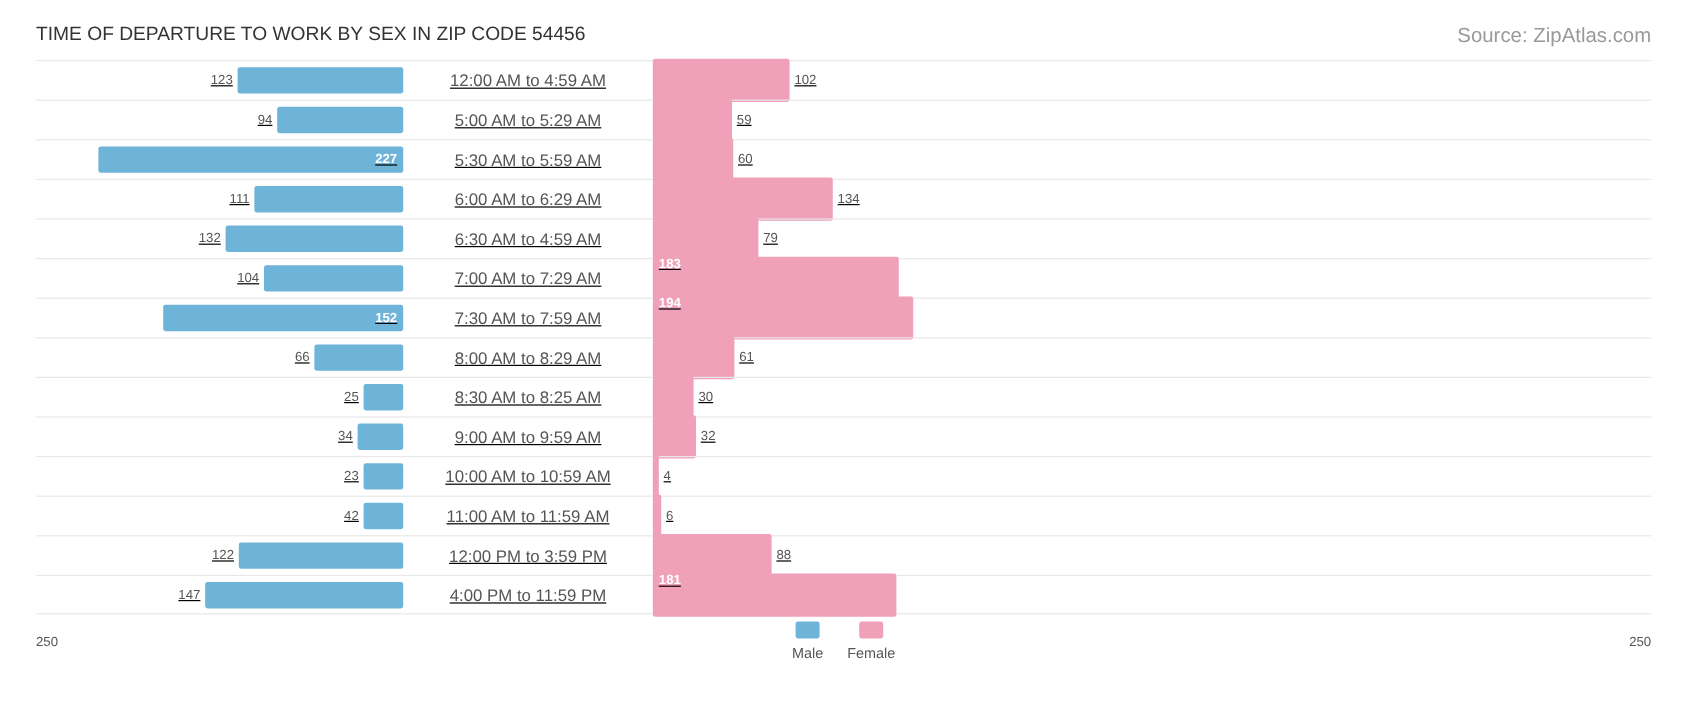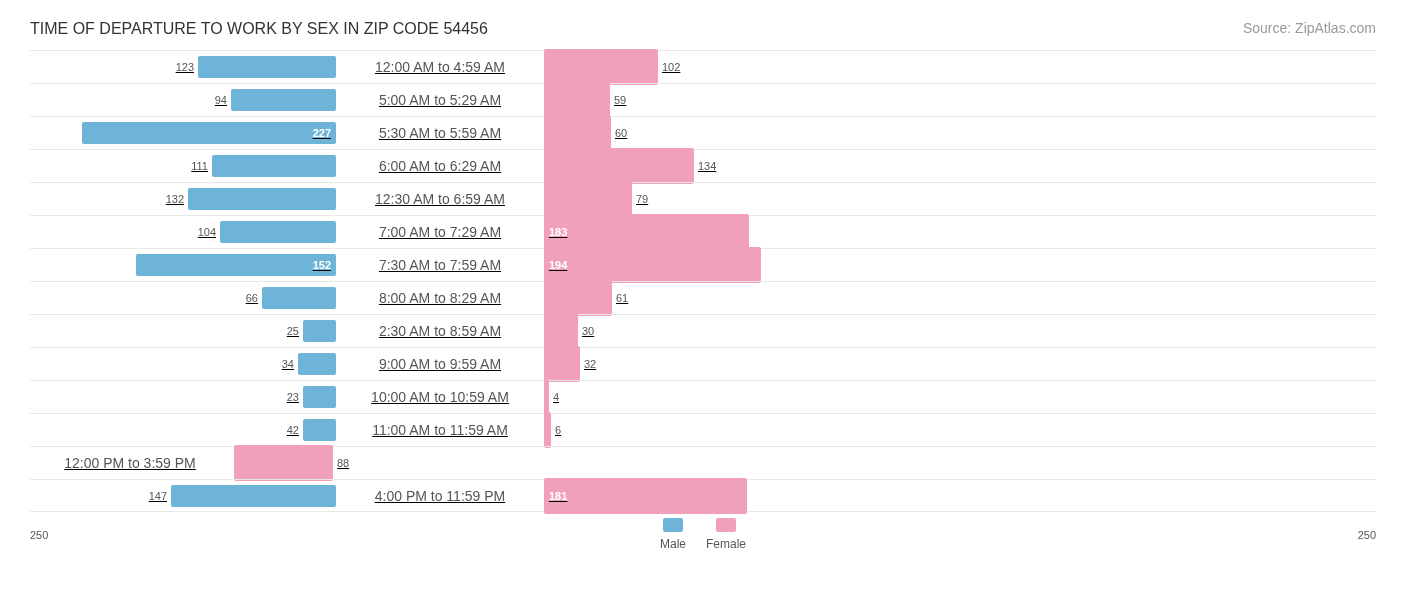--- a/index.html
+++ b/index.html
@@ -19,21 +19,21 @@
     .chart-title {
       font-size: 16px;
       font-weight: normal;
       color: #333;
       margin-bottom: 12px;
     }
     .source-label {
       position: absolute;
       top: 20px;
       right: 30px;
-      font-size: 14px;
+      font-size: 17px;
       color: #999;
     }
     .chart-area {
       display: flex;
       flex-direction: column;
       gap: 0px;
       position: relative;
       width: 100%;
       text-decoration: underline;
     }
@@ -77,21 +77,21 @@
       justify-content: flex-end;
       padding-right: 5px;
       min-width: 2px;
       padding-left: 28px;
     }
     .bar-female {
       background-color: #f0a0b8;
       height: 36px;
       border-radius: 2px;
       display: flex;
-      align-items: center;
+      align-items: flex-start;
       justify-content: flex-start;
       padding-left: 5px;
       min-width: 2px;
     }
     .bar-value {
       font-size: 11px;
       color: #fff;
       font-weight: bold;
       white-space: nowrap;
     }
@@ -238,21 +238,21 @@
   </div>
       <div class="bar-row">
     <div class="left-section">
       <div class="left-bar-wrap">
         <span class="value-left-outside">132</span>
         <div class="bar-male" style="width:148px;">
           
         </div>
       </div>
     </div>
-    <div class="label-center">12:30 AM to 6:59 AM</div>
+    <div class="label-center">6:30 AM to 4:59 AM</div>
     <div class="right-section">
       <div class="right-bar-wrap">
         <div class="bar-female" style="width:88px;">
           
         </div>
         <span class="value-right-outside">79</span>
       </div>
     </div>
   </div>
       <div class="bar-row">
@@ -314,21 +314,21 @@
   </div>
       <div class="bar-row">
     <div class="left-section">
       <div class="left-bar-wrap">
         <span class="value-left-outside">25</span>
         <div class="bar-male" style="width:28px;">
           
         </div>
       </div>
     </div>
-    <div class="label-center">2:30 AM to 8:59 AM</div>
+    <div class="label-center">8:30 AM to 8:25 AM</div>
     <div class="right-section">
       <div class="right-bar-wrap">
         <div class="bar-female" style="width:34px;">
           
         </div>
         <span class="value-right-outside">30</span>
       </div>
     </div>
   </div>
       <div class="bar-row">
@@ -382,20 +382,28 @@
     <div class="right-section">
       <div class="right-bar-wrap">
         <div class="bar-female" style="width:7px;">
           
         </div>
         <span class="value-right-outside">6</span>
       </div>
     </div>
   </div>
       <div class="bar-row">
+    <div class="left-section">
+      <div class="left-bar-wrap">
+        <span class="value-left-outside">122</span>
+        <div class="bar-male" style="width:137px;">
+          
+        </div>
+      </div>
+    </div>
     <div class="label-center">12:00 PM to 3:59 PM</div>
     <div class="right-section">
       <div class="right-bar-wrap">
         <div class="bar-female" style="width:99px;">
           
         </div>
         <span class="value-right-outside">88</span>
       </div>
     </div>
   </div>

